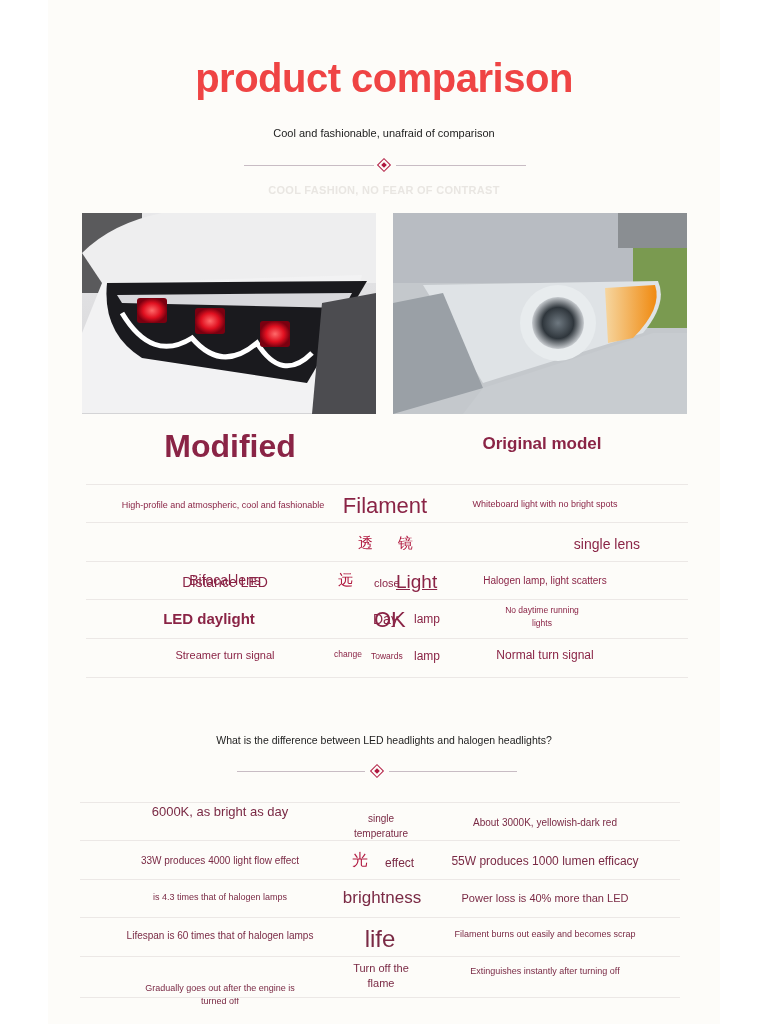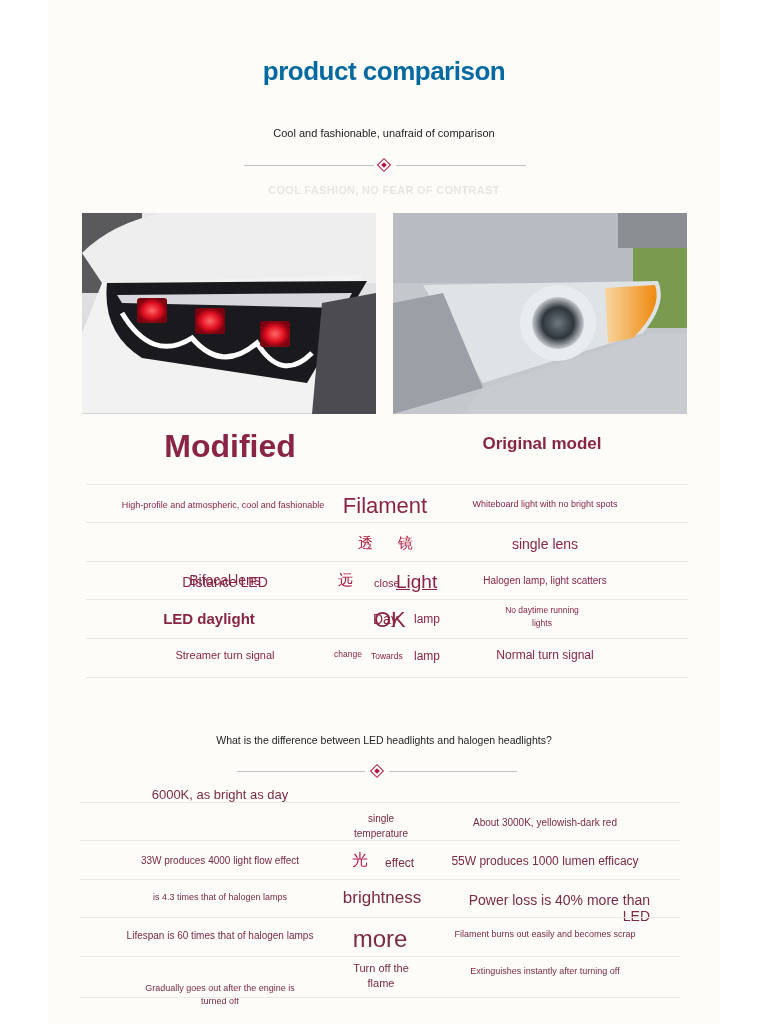--- a/index.html
+++ b/index.html
@@ -1,21 +1,21 @@
 <!DOCTYPE html>
 <html><head>
 <meta charset="utf-8">
 <style>
   html, body { margin:0; padding:0; }
   body { width:768px; height:1024px; background:#ffffff; position:relative; overflow:hidden;
          font-family:"Liberation Sans", sans-serif; }
   .panel { position:absolute; left:48px; top:0; width:672px; height:1024px; background:#fdfcf9; }
   .abs { position:absolute; }
   .c { text-align:center; }
-  .title { left:0; width:768px; top:56px; font-size:26px; font-weight:bold; color:#0369a1; letter-spacing:-0.5px; }
+  .title { left:0; width:768px; top:56px; font-size:40px; font-weight:bold; color:#ef4444; letter-spacing:-0.5px; }
   .subtitle { left:0; width:768px; top:127px; font-size:11px; color:#222; }
   .ghost { left:0; width:768px; top:184px; font-size:11px; font-weight:bold; color:#e9e6e2; letter-spacing:0.3px; }
   .rule { height:1px; background:#c8bcc4; }
   .diamond { width:8px; height:8px; border:1px solid #b0183f; transform:rotate(45deg); background:#fdfcf9; }
   .diamond::after { content:""; position:absolute; left:2px; top:2px; width:4px; height:4px; background:#b0183f; }
   .photo { top:213px; width:294px; height:201px; overflow:hidden; }
   .row-line { left:86px; width:602px; height:1px; background:#ece8e6; }
   .row-line2 { left:80px; width:600px; height:1px; background:#ece8e6; }
   .t { color:#8a2446; }
   .tl { color:#7a2a45; }
@@ -89,21 +89,21 @@
 
 <div class="abs row-line" style="top:484px;"></div>
 <div class="abs c t" style="left:110px;width:226px;top:500px;font-size:9px;">High-profile and atmospheric, cool and fashionable</div>
 <div class="abs c t" style="left:320px;width:130px;top:493px;font-size:22px;">Filament</div>
 <div class="abs c t" style="left:450px;width:190px;top:499px;font-size:9px;">Whiteboard light with no bright spots</div>
 
 <div class="abs row-line" style="top:522px;"></div>
 <div class="abs c t" style="left:130px;width:190px;top:537px;font-size:14px;margin-top:35px;">Bifocal lens</div>
 <div class="abs t" style="left:358px;top:534px;font-size:15px;color:#b0183f;">透</div>
 <div class="abs t" style="left:398px;top:534px;font-size:15px;color:#b0183f;">镜</div>
-<div class="abs c t" style="left:450px;width:190px;top:536px;font-size:14px;">single lens</div>
+<div class="abs c t" style="left:450px;width:190px;top:536px;font-size:14px;text-align:right;">single lens</div>
 
 <div class="abs row-line" style="top:561px;"></div>
 <div class="abs c t" style="left:130px;width:190px;top:574px;font-size:14px;">Distance LED</div>
 <div class="abs t" style="left:338px;top:571px;font-size:15px;color:#b0183f;">远</div>
 <div class="abs t" style="left:374px;top:577px;font-size:11px;">close</div>
 <div class="abs t" style="left:396px;top:571px;font-size:19px;text-decoration:underline;">Light</div>
 <div class="abs c t" style="left:450px;width:190px;top:575px;font-size:10px;">Halogen lamp, light scatters</div>
 
 <div class="abs row-line" style="top:599px;"></div>
 <div class="abs c t" style="left:114px;width:190px;top:610px;font-size:15px;font-weight:bold;">LED daylight</div>
@@ -119,37 +119,37 @@
 <div class="abs t" style="left:414px;top:649px;font-size:12px;">lamp</div>
 <div class="abs c t" style="left:450px;width:190px;top:648px;font-size:12px;">Normal turn signal</div>
 <div class="abs row-line" style="top:677px;"></div>
 
 <div class="abs c" style="left:0;width:768px;top:734px;font-size:10.5px;color:#222;">What is the difference between LED headlights and halogen headlights?</div>
 <div class="abs rule" style="left:237px;top:771px;width:128px;"></div>
 <div class="abs diamond" style="left:372px;top:766px;"></div>
 <div class="abs rule" style="left:389px;top:771px;width:128px;"></div>
 
 <div class="abs row-line2" style="top:802px;"></div>
-<div class="abs c tl" style="left:120px;width:200px;top:787px;font-size:13px;">6000K, as bright as day</div>
+<div class="abs c tl" style="left:120px;width:200px;top:804px;font-size:13px;">6000K, as bright as day</div>
 <div class="abs c tl" style="left:345px;width:72px;top:811px;font-size:10px;line-height:15px;">single temperature</div>
 <div class="abs c tl" style="left:440px;width:210px;top:817px;font-size:10px;">About 3000K, yellowish-dark red</div>
 
 <div class="abs row-line2" style="top:840px;"></div>
 <div class="abs c tl" style="left:120px;width:200px;top:855px;font-size:10px;">33W produces 4000 light flow effect</div>
 <div class="abs tl" style="left:352px;top:850px;font-size:16px;color:#b0183f;">光</div>
 <div class="abs tl" style="left:385px;top:856px;font-size:12px;">effect</div>
 <div class="abs c tl" style="left:440px;width:210px;top:854px;font-size:12px;">55W produces 1000 lumen efficacy</div>
 
 <div class="abs row-line2" style="top:879px;"></div>
 <div class="abs c tl" style="left:120px;width:200px;top:892px;font-size:9px;">is 4.3 times that of halogen lamps</div>
 <div class="abs c tl" style="left:330px;width:104px;top:888px;font-size:17px;">brightness</div>
-<div class="abs c tl" style="left:440px;width:210px;top:892px;font-size:14px;text-align:right;">Power loss is 40% more than LED</div>
+<div class="abs c tl" style="left:440px;width:210px;top:892px;font-size:11px;">Power loss is 40% more than LED</div>
 
 <div class="abs row-line2" style="top:917px;"></div>
 <div class="abs c tl" style="left:110px;width:220px;top:930px;font-size:10px;">Lifespan is 60 times that of halogen lamps</div>
-<div class="abs c tl" style="left:340px;width:80px;top:925px;font-size:24px;">more</div>
+<div class="abs c tl" style="left:340px;width:80px;top:925px;font-size:24px;">life</div>
 <div class="abs c tl" style="left:440px;width:210px;top:929px;font-size:9px;">Filament burns out easily and becomes scrap</div>
 
 <div class="abs row-line2" style="top:956px;"></div>
 <div class="abs c tl" style="left:140px;width:160px;top:962px;font-size:9px;line-height:13px;margin-top:20px;">Gradually goes out after the engine is turned off</div>
 <div class="abs c tl" style="left:345px;width:72px;top:961px;font-size:11px;line-height:15px;">Turn off the flame</div>
 <div class="abs c tl" style="left:440px;width:210px;top:966px;font-size:9px;">Extinguishes instantly after turning off</div>
 <div class="abs row-line2" style="top:997px;"></div>
 
 </body></html>

